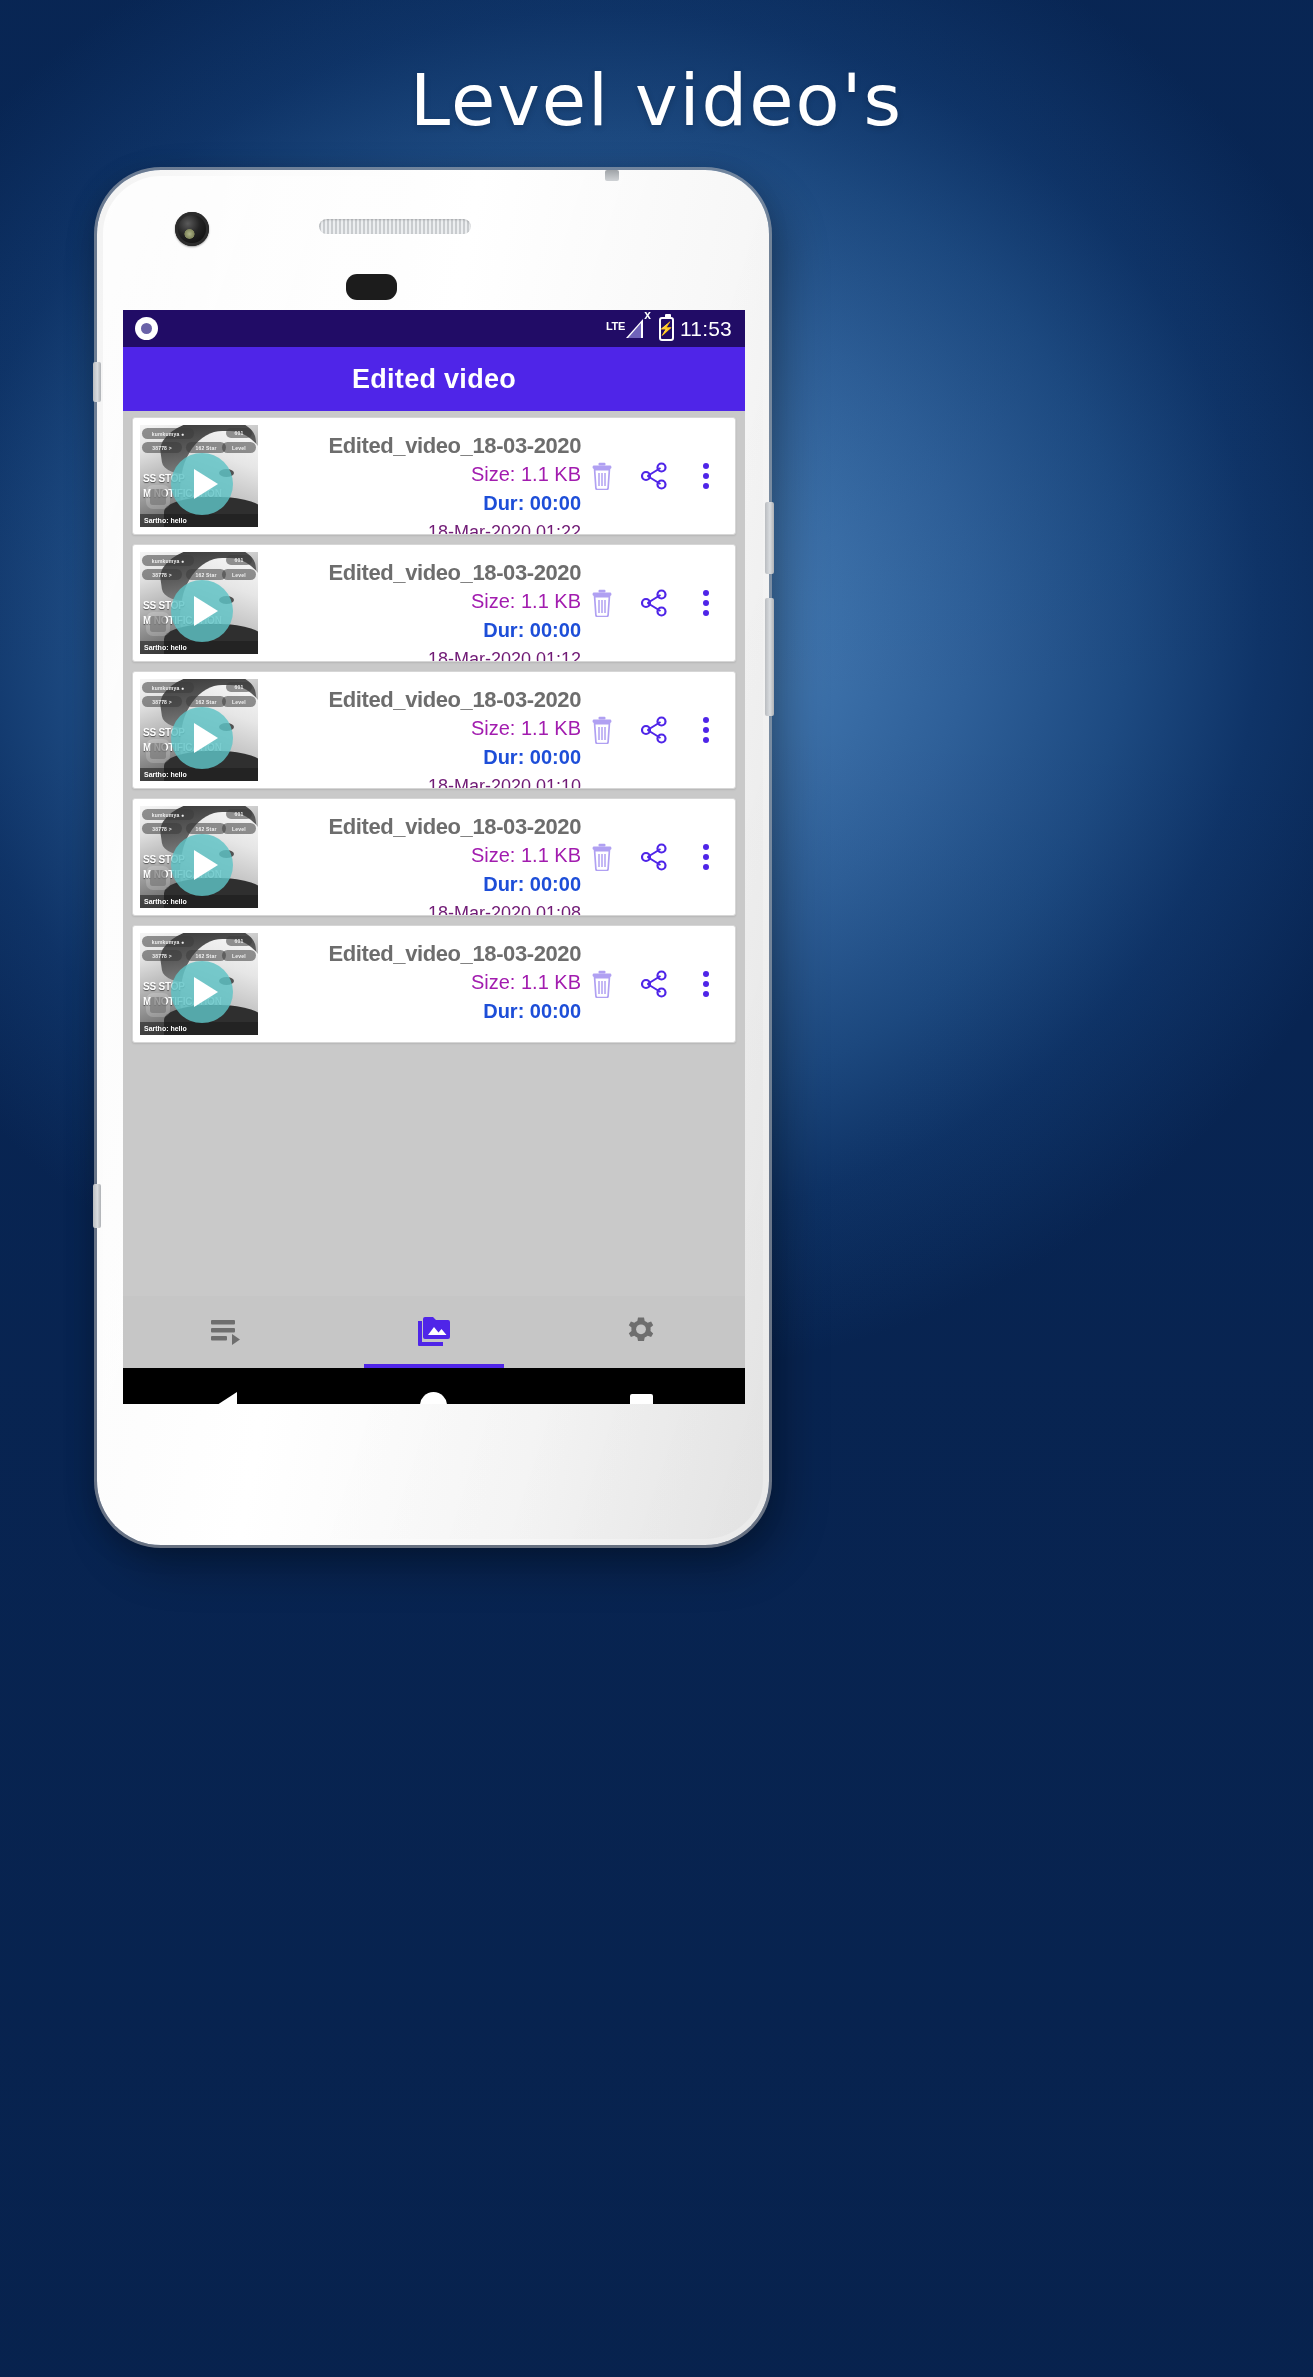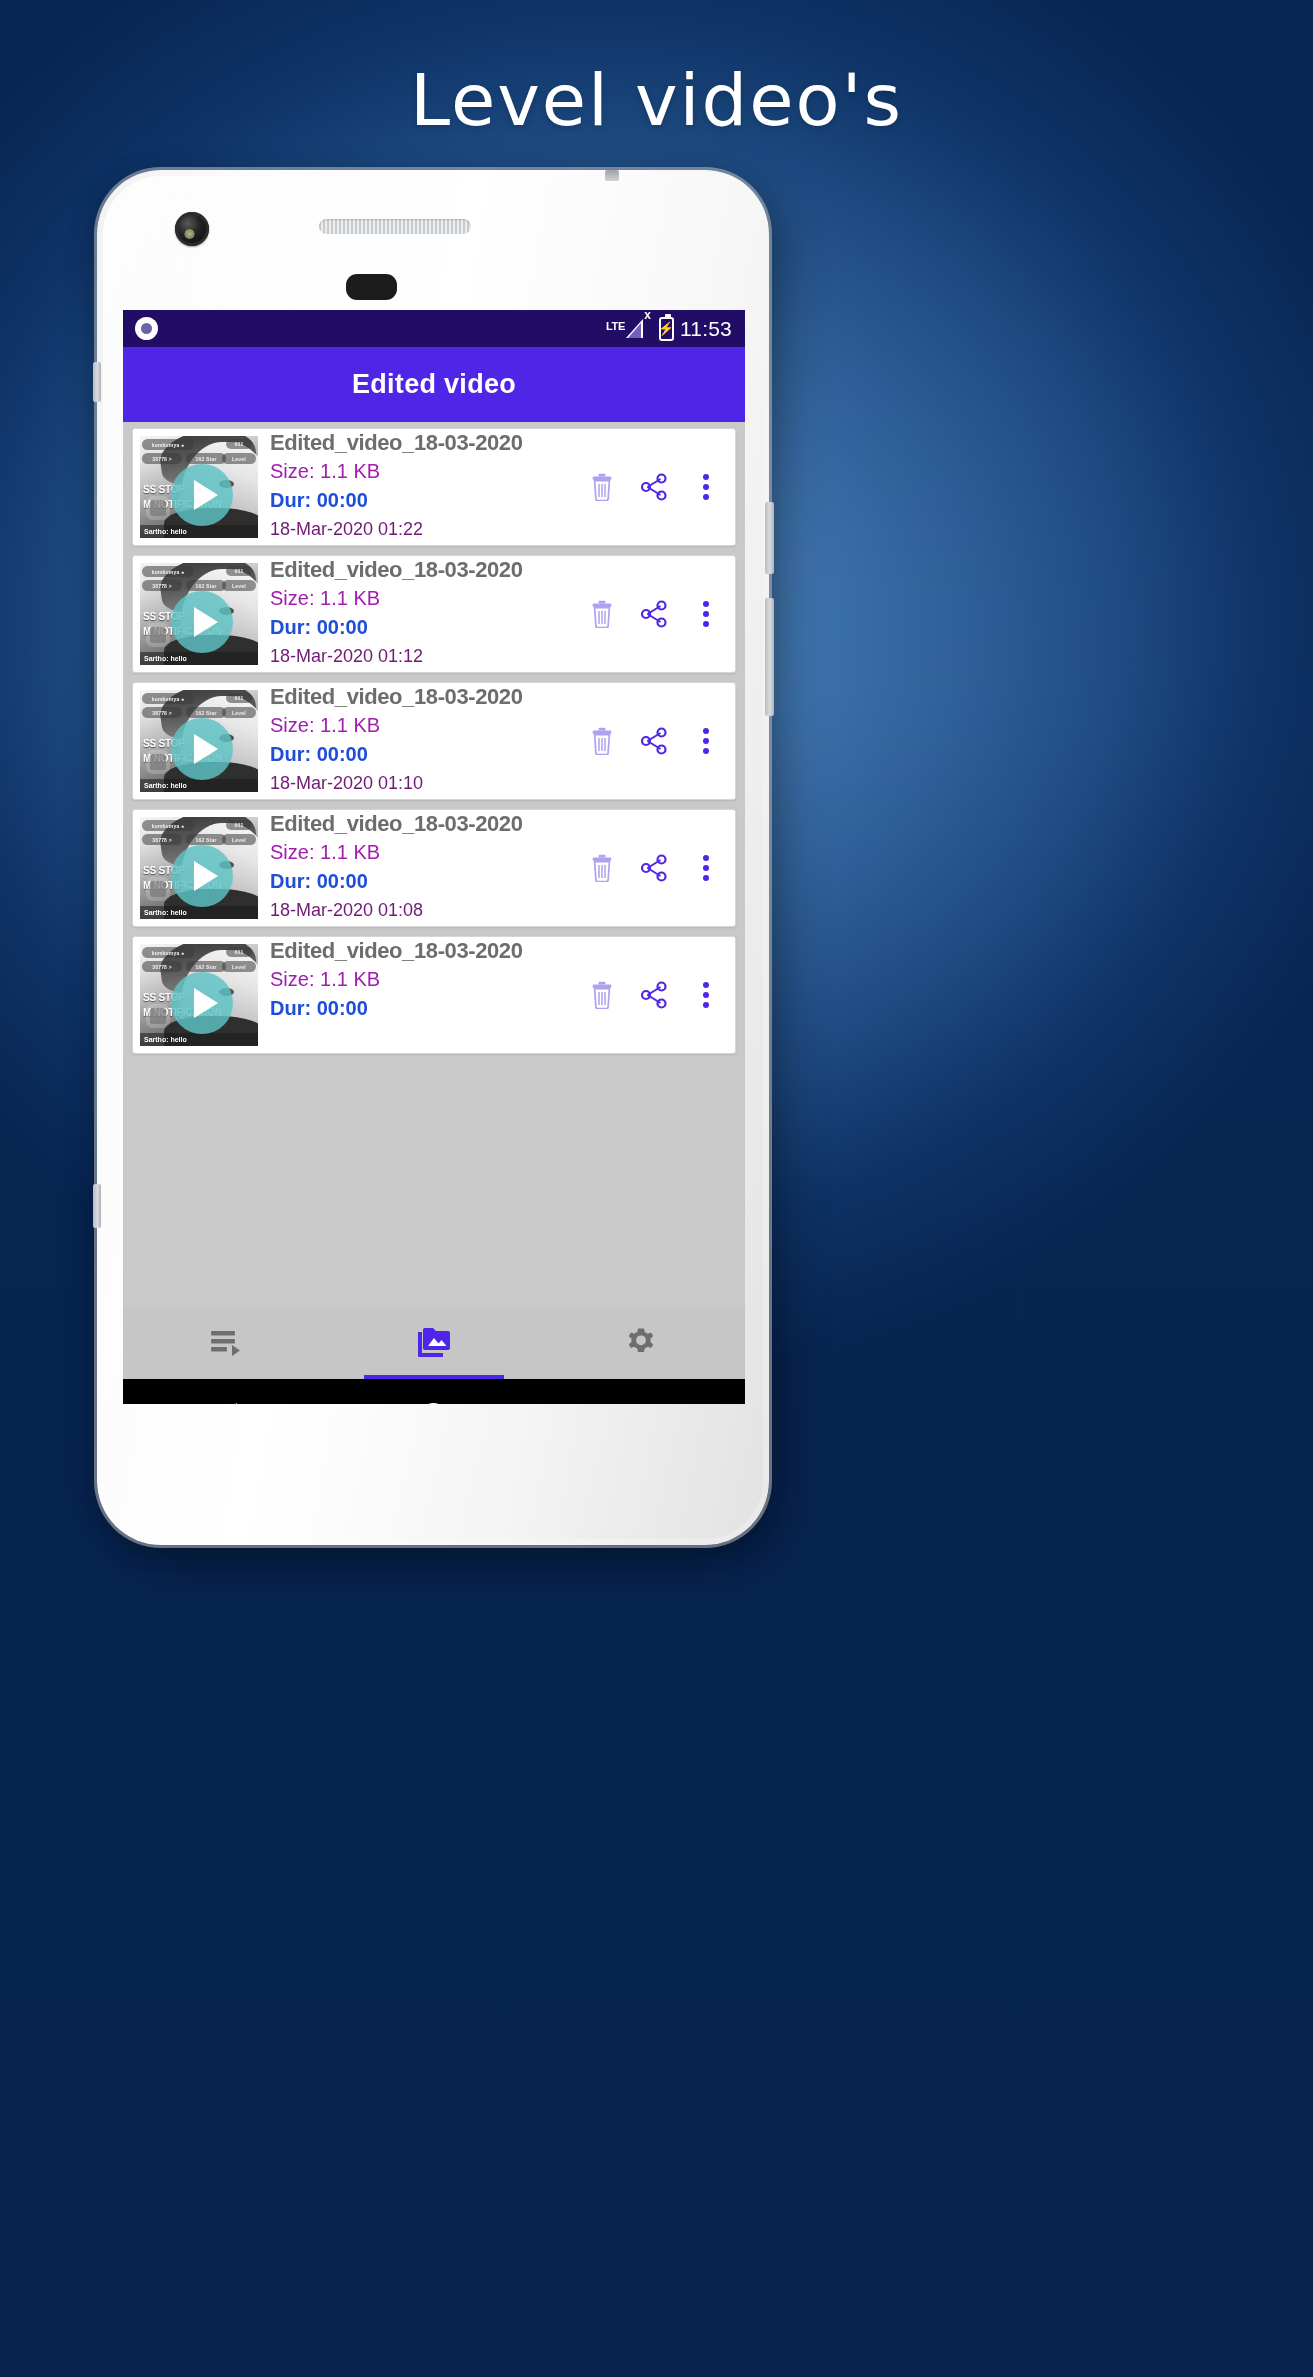--- a/index.html
+++ b/index.html
@@ -186,21 +186,21 @@
     top: -5px; left: 3.5px;
     width: 6px; height: 3px;
     background: #ffffff;
     border-radius: 1px 1px 0 0;
   }
   #battery-icon span { font-size: 13px; line-height: 13px; color: #fff; }
   #status-time { font-size: 21px; font-weight: 400; letter-spacing: 0.2px; }
 
   
   #app-bar {
-    height: 75px;
+    height: 64px;
     background: #4f25e8;
     display: flex;
     align-items: center;
     justify-content: center;
   }
   #app-bar-title {
     color: #ffffff;
     font-size: 27px;
     font-weight: 700;
     letter-spacing: 0.3px;
@@ -329,23 +329,24 @@
     width: 0; height: 0;
     border-left: 24px solid #ffffff;
     border-top: 15px solid transparent;
     border-bottom: 15px solid transparent;
     margin-left: 8px;
   }
 
   
   .meta {
     flex: 1;
-    padding: 0 0 0 12px;
+    padding: 14px 0 0 12px;
     min-width: 0;
     overflow: hidden;
+    text-align: right;
   }
   .meta .title {
     color: #6d6d6d;
     font-size: 22px;
     font-weight: 700;
     letter-spacing: -0.4px;
     line-height: 28px;
     white-space: nowrap;
   }
   .meta .size {

